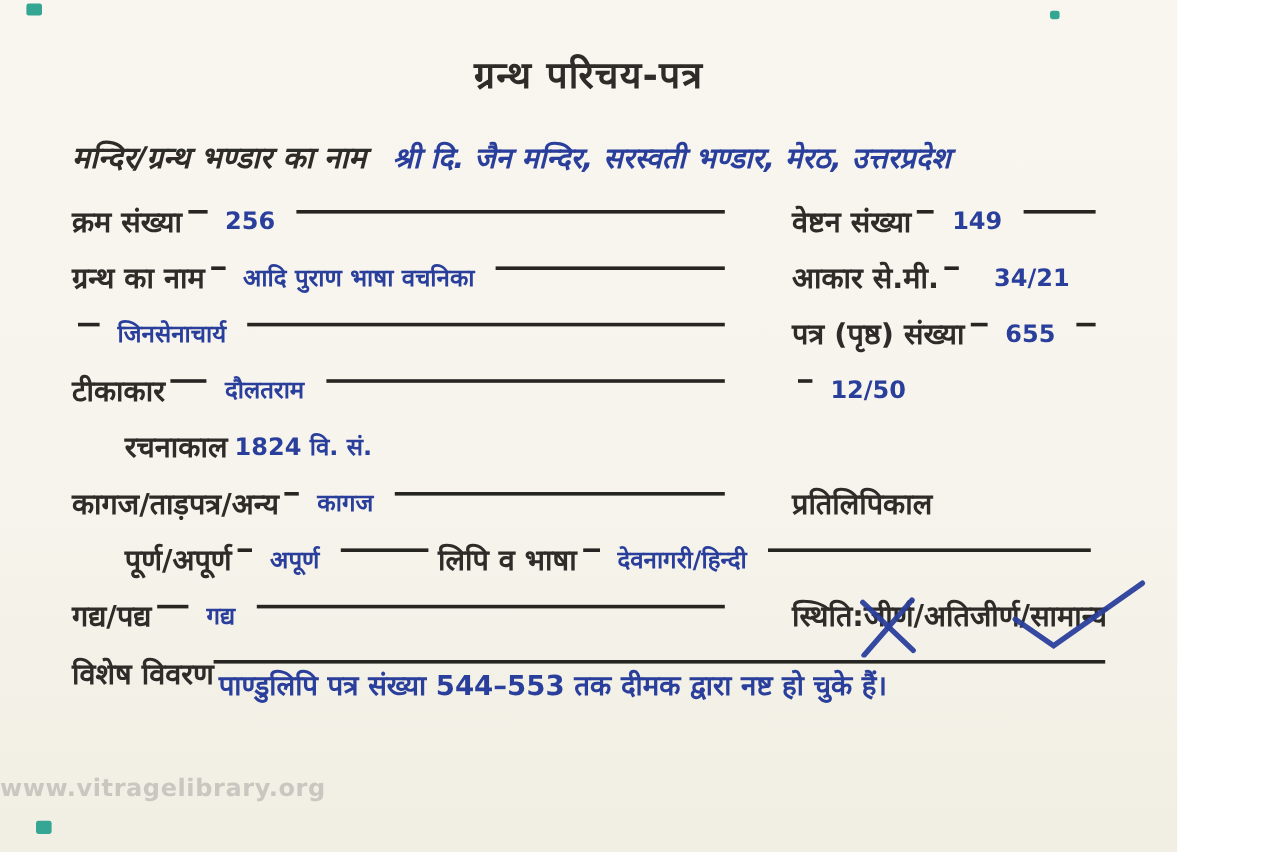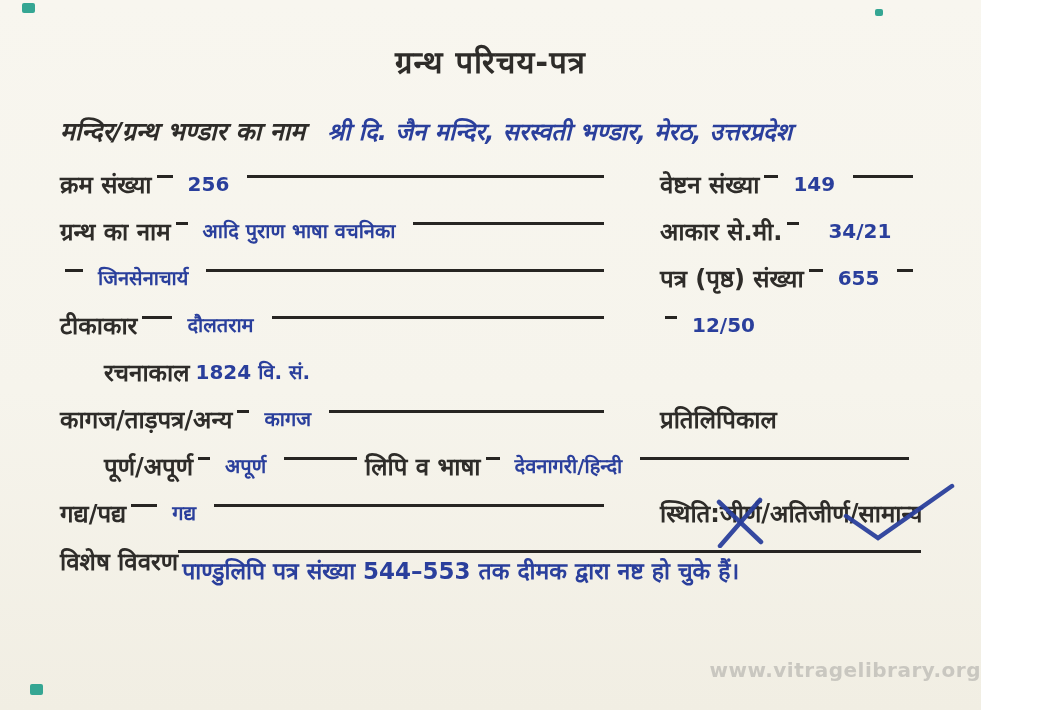--- a/index.html
+++ b/index.html
@@ -39,21 +39,21 @@
   .opt{position:relative;display:inline-block;}
   .mark-svg{position:absolute;pointer-events:none;}
   .x-svg{left:-8px;top:0px;width:56px;height:52px;}
   .check-svg{left:-26px;top:-16px;width:132px;height:64px;}
   .mark-svg path{fill:none;stroke:var(--ink-blue);stroke-width:4.5;stroke-linecap:round;opacity:.95;}
   .row.vishesh{height:52px;align-items:flex-start;margin-top:2px;}
   .row.vishesh .label{line-height:40px;}
   .overline{flex:1;border-top:3px solid var(--line-black);margin-top:12px;padding-top:0px;}
   .overline .value{display:block;font-size:23px;margin:1px 0 0 4px;}
   .watermark{
-    position:absolute;left:0;right:0;bottom:28px;text-align:right;
+    position:absolute;left:0;right:0;bottom:42px;text-align:left;
     color:var(--watermark);font-size:20px;font-weight:700;letter-spacing:.5px;
   }
   .teal{position:absolute;background:var(--teal);border-radius:2px;}
   .teal.tl{left:22px;top:3px;width:13px;height:10px;}
   .teal.tm{left:875px;top:9px;width:8px;height:7px;}
   .teal.tr{left:1044px;top:4px;width:15px;height:13px;}
   .teal.bl{left:30px;top:684px;width:13px;height:11px;}
   .teal.br{left:1036px;top:687px;width:13px;height:11px;}
 </style>
 </head>

